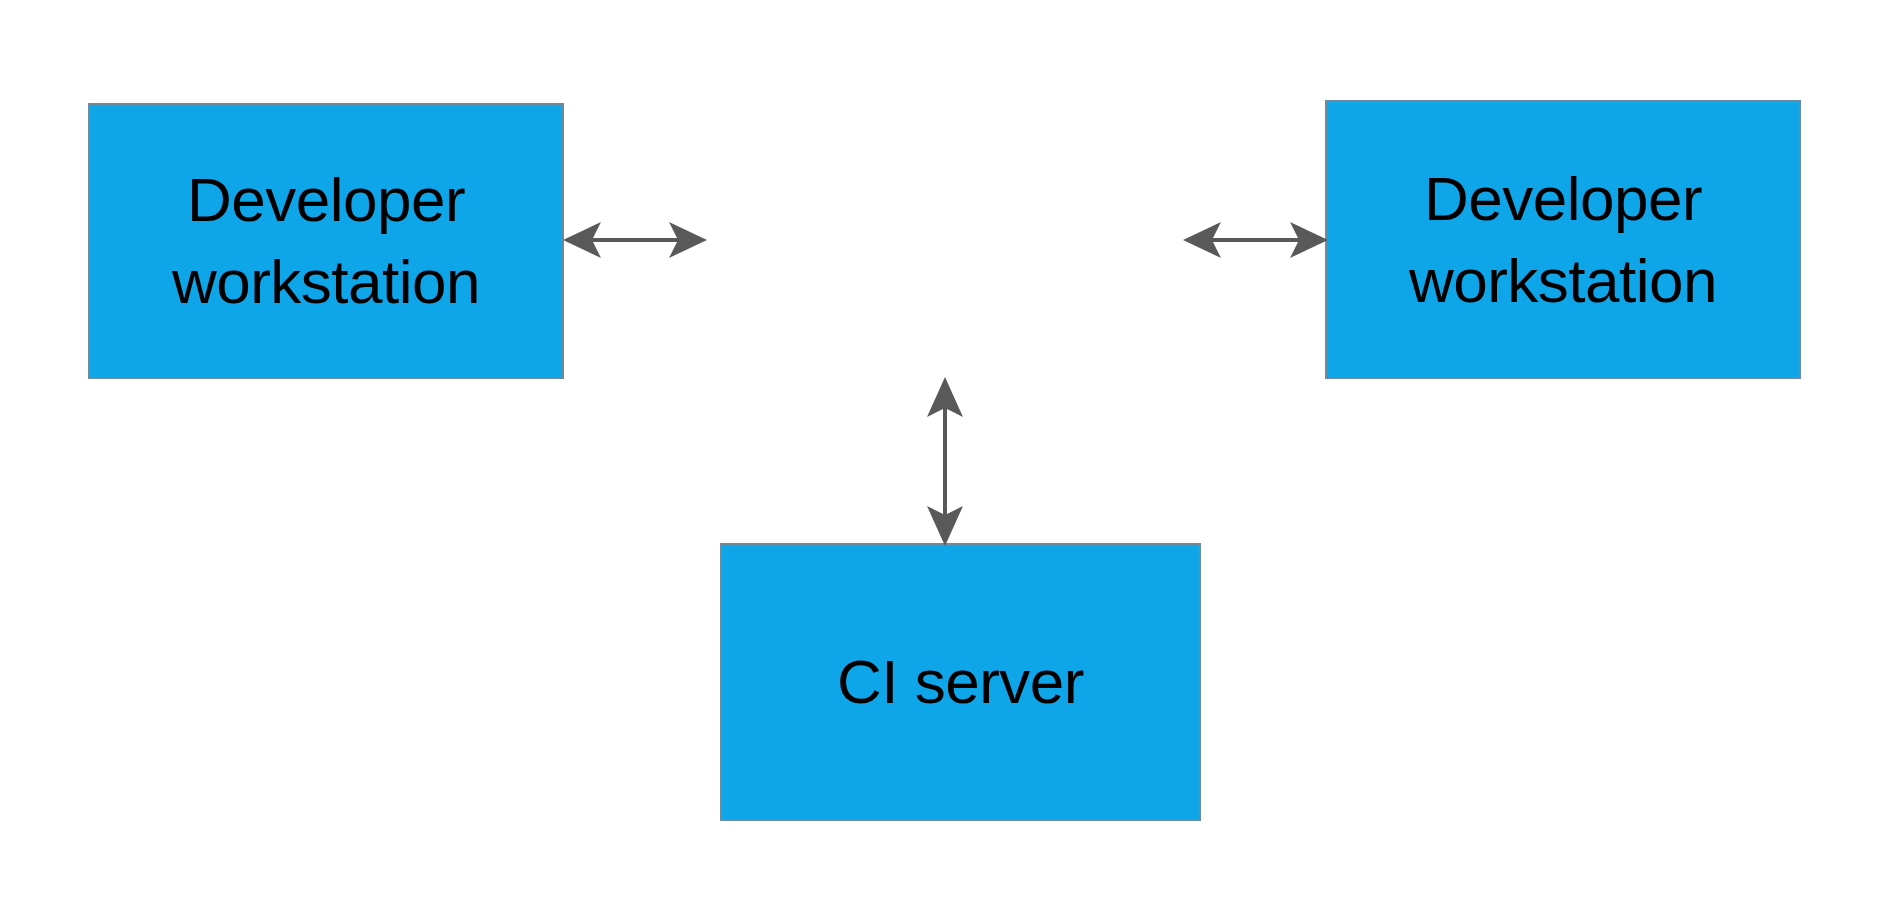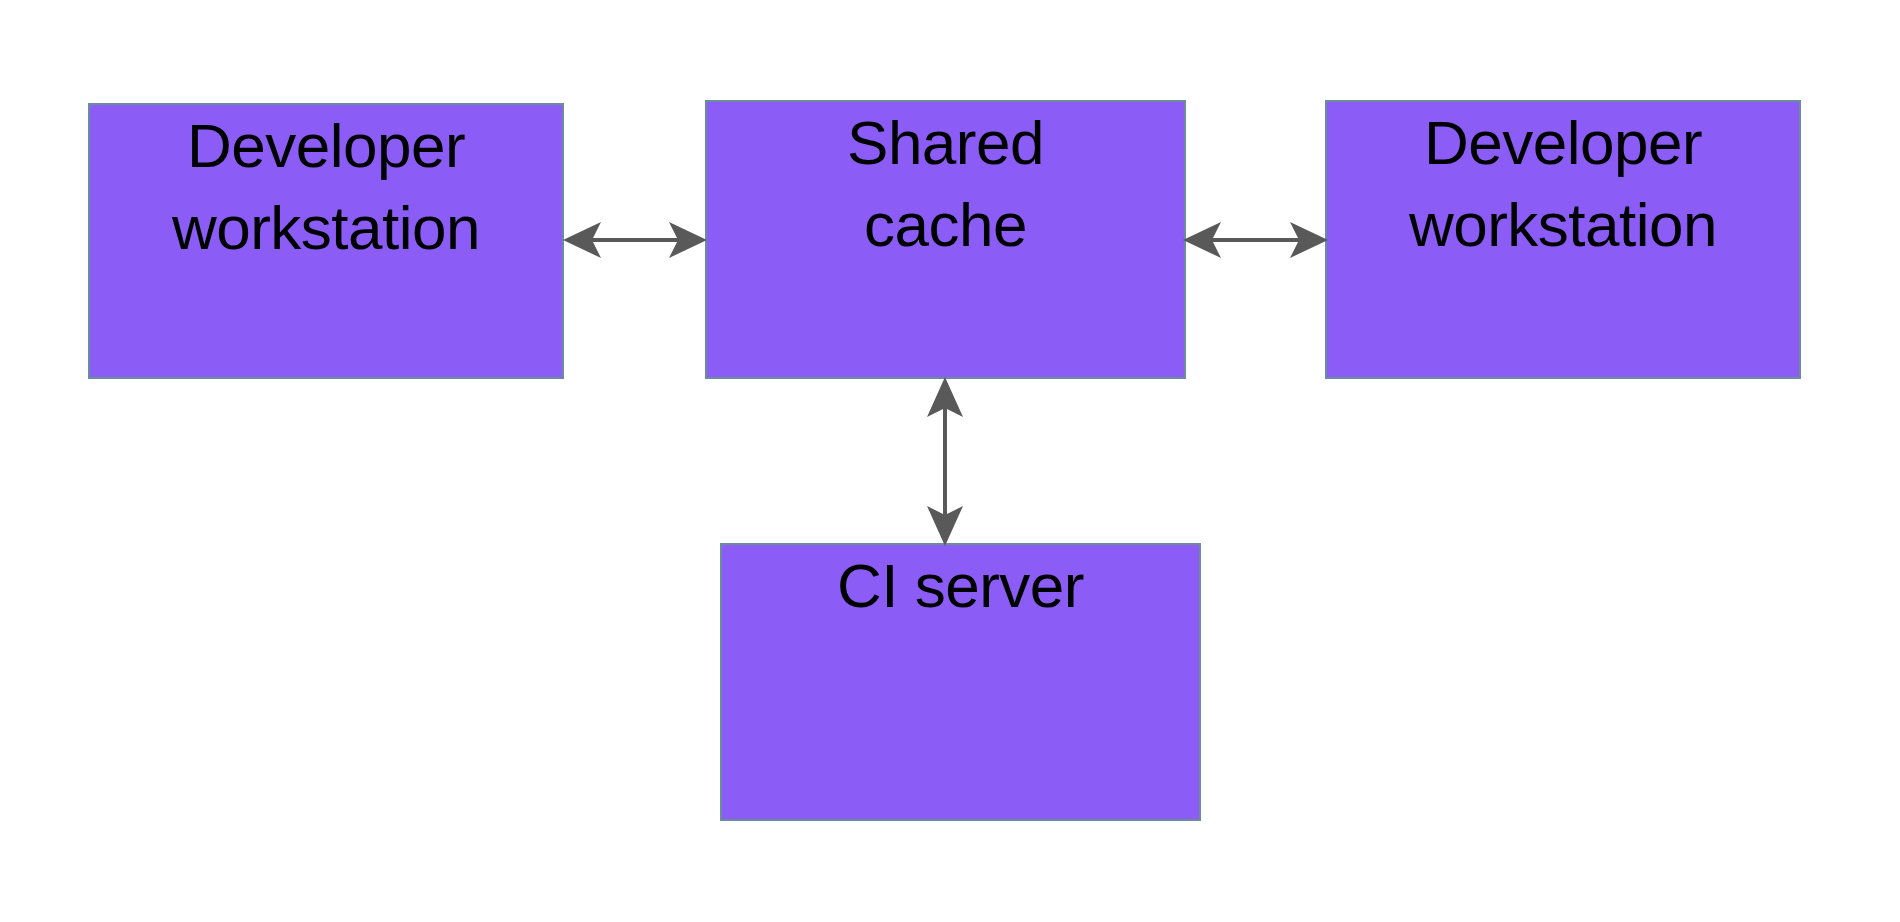--- a/index.html
+++ b/index.html
@@ -14,23 +14,24 @@
   #canvas {
     position: relative;
     width: 1900px;
     height: 922px;
     background: #ffffff;
     overflow: hidden;
   }
   .node {
     position: absolute;
     box-sizing: border-box;
-    background: #8b5cf6;
+    background: #0ea5e9;
     border: 2px solid #6c8b9c;
     display: flex;
+    align-items: center;
     justify-content: center;
     text-align: center;
   }
   .node-label {
     font-family: "Liberation Sans", sans-serif;
     font-size: 62px;
     line-height: 1.32;
     color: #000000;
     font-weight: 400;
     letter-spacing: -0.5px;
@@ -56,24 +57,20 @@
 </head>
 <body>
 
 <div id="canvas">
 
   <div class="node" id="node-dev-left">
     <span class="node-label">Developer
 workstation</span>
   </div>
 
-  <div class="node" id="node-shared">
-    <span class="node-label">Shared
-cache</span>
-  </div>
 
   <div class="node" id="node-dev-right">
     <span class="node-label">Developer
 workstation</span>
   </div>
 
   <div class="node" id="node-ci">
     <span class="node-label">CI server</span>
   </div>
 

